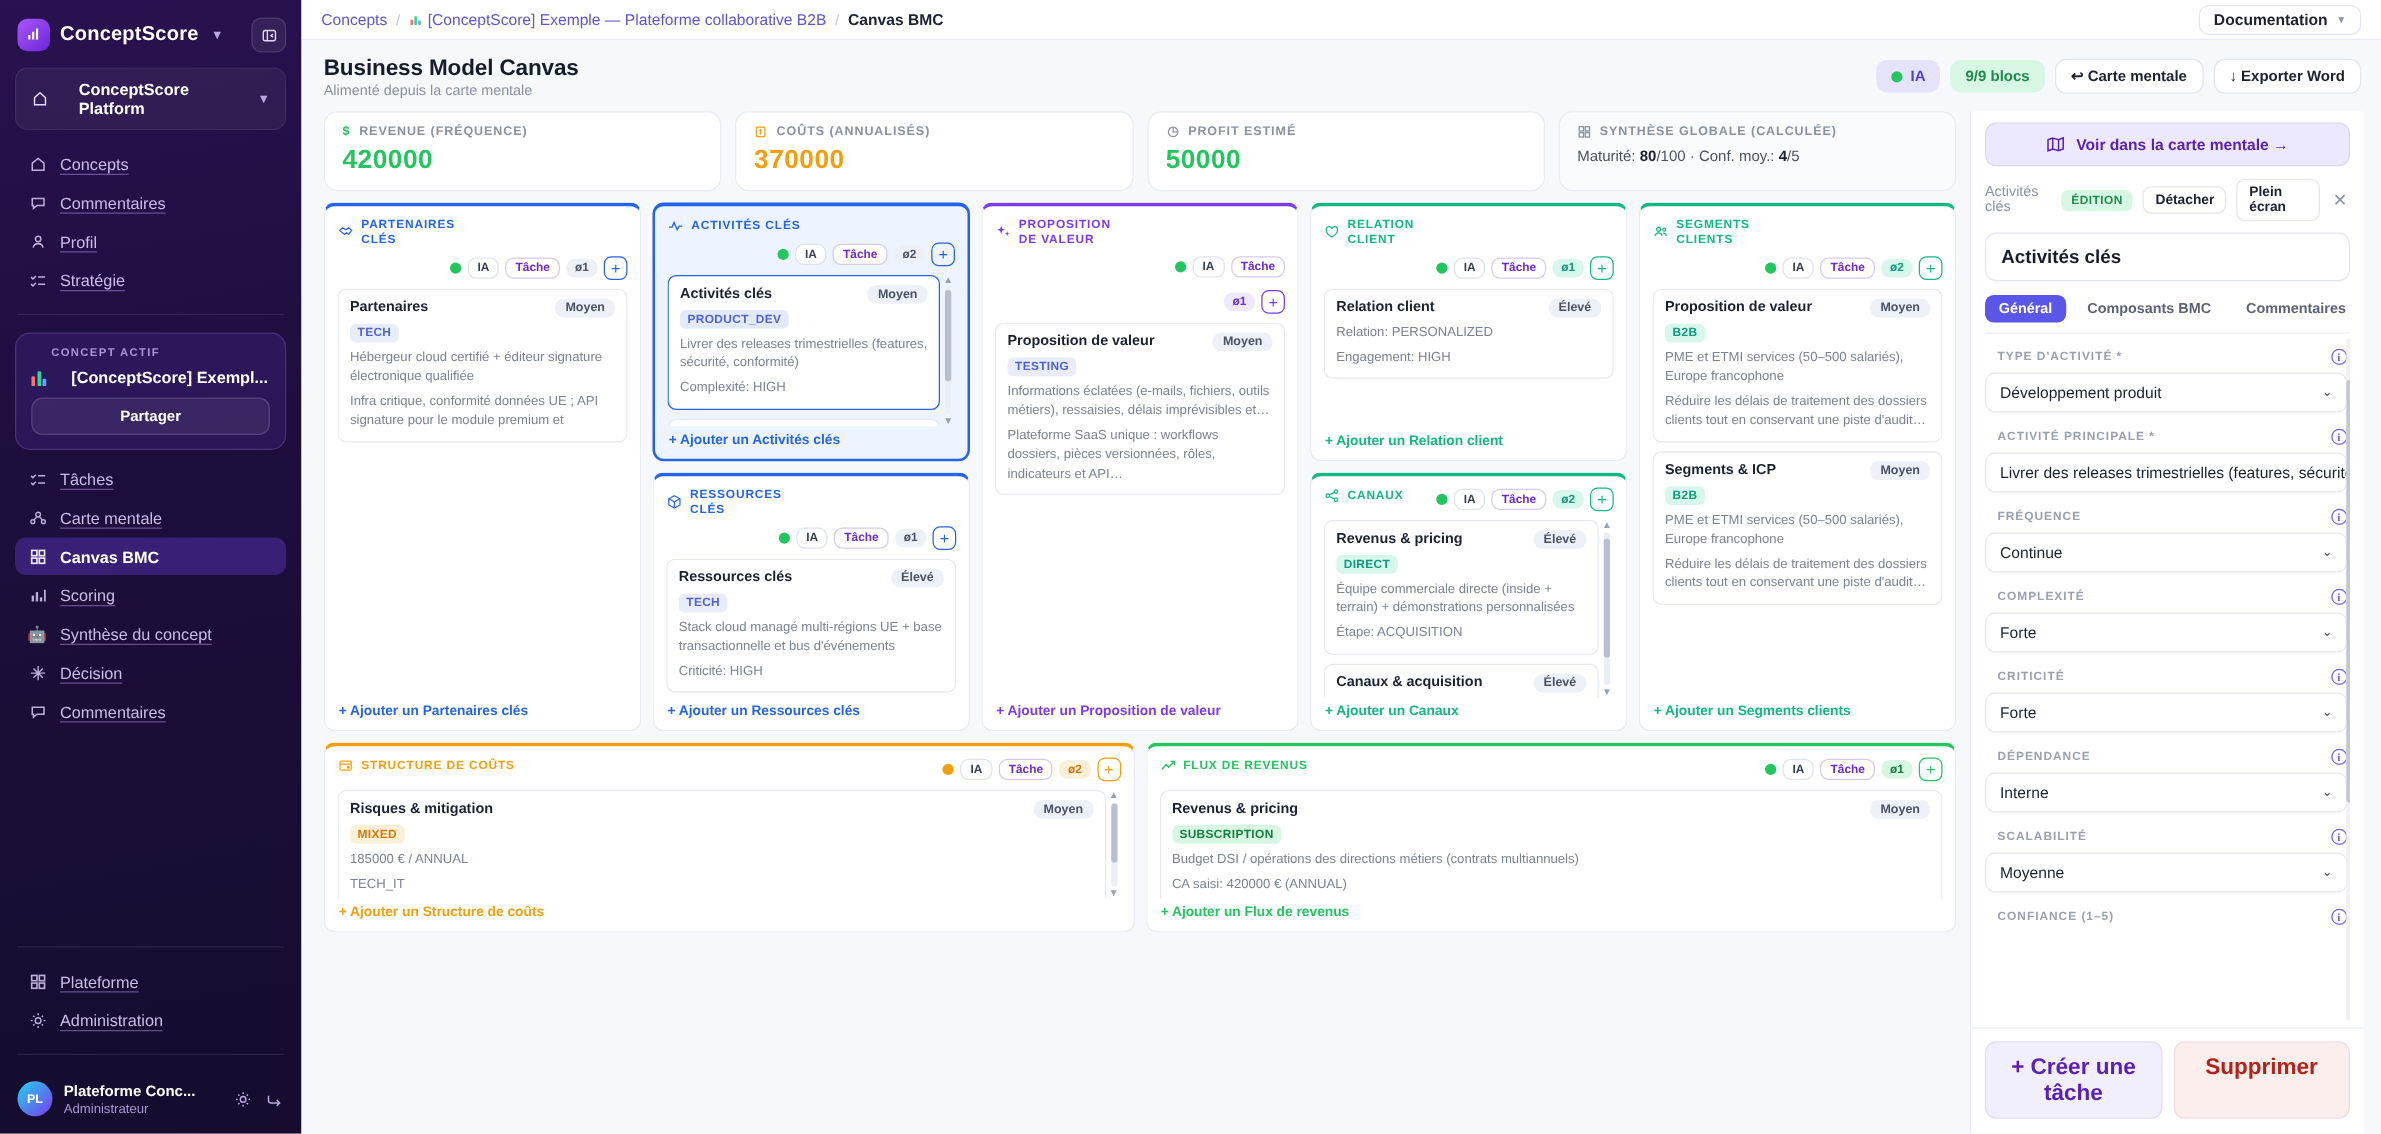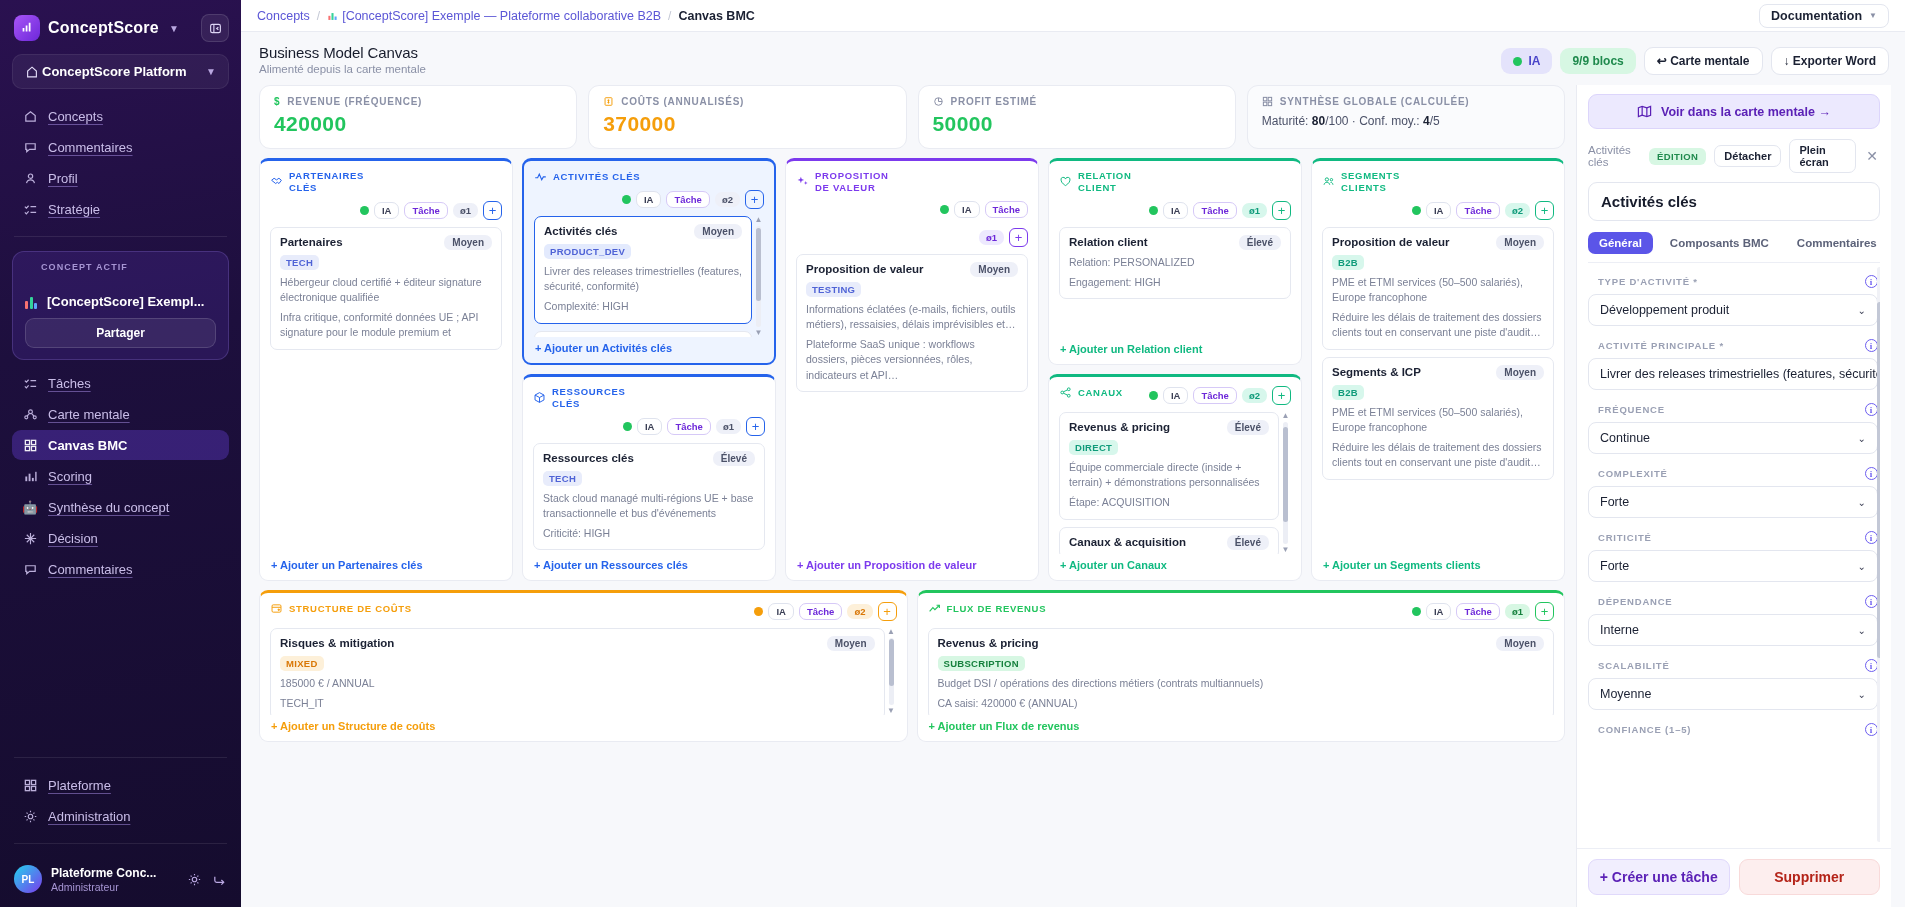--- a/index.html
+++ b/index.html
@@ -28,40 +28,40 @@
   .sb-brand { font-size:16px; font-weight:700; letter-spacing:.2px; color:#fff; }
   .sb-caret { color:#b9a7e0; font-size:10px; margin-left:2px; }
   .sb-collapse {
     margin-left:auto; width:28px;height:28px;border-radius:8px;
     background: rgba(255,255,255,.07); border:1px solid rgba(255,255,255,.12);
     display:flex;align-items:center;justify-content:center; color:#ded5f5; cursor:pointer;
   }
   .sb-platform {
     margin:2px 12px 10px 12px; padding:9px 12px; border-radius:10px;
     background: rgba(255,255,255,.05); border:1px solid rgba(255,255,255,.07);
-    display:flex;align-items:center;gap:3px; font-size:13px; font-weight:700; color:#fff; cursor:pointer;
+    display:flex;align-items:center;gap:24px; font-size:13px; font-weight:700; color:#fff; cursor:pointer;
   }
   .sb-platform .chev { margin-left:auto; color:#b9a7e0; font-size:10px; }
   .nav { padding: 2px 12px; display:flex; flex-direction:column; gap:1px; }
   .nav-item {
     display:flex; align-items:center; gap:10px;
     padding:7px 10px; border-radius:9px; color:#c9bde8; font-size:13px; cursor:pointer;
   }
   .nav-item .lbl { text-decoration: underline; text-decoration-color: rgba(160,135,220,.55); text-underline-offset: 3px; }
   .nav-item.active { background: rgba(124,77,255,.30); color:#fff; font-weight:700; }
   .nav-item.active .lbl { text-decoration:none; }
   .nav-ico { width:16px; height:16px; flex:0 0 16px; display:flex; align-items:center; justify-content:center; opacity:.92; }
   .sb-sep { height:1px; background: rgba(255,255,255,.09); margin:10px 14px; }
 
   .concept-card {
     margin: 4px 12px 6px 12px; padding:10px 12px 11px; border-radius:12px;
     background: rgba(124,77,255,.14); border:1px solid rgba(168,139,250,.22);
   }
   .concept-label { font-size:9px; letter-spacing:1.1px; font-weight:700; color:#a796d4;margin-left:16px; }
-  .concept-name { display:flex; align-items:center; gap:7px; margin-top:22px; font-size:13px; font-weight:700; color:#fff; white-space:nowrap; overflow:hidden; }
+  .concept-name { display:flex; align-items:center; gap:17px; margin-top:7px; font-size:13px; font-weight:700; color:#fff; white-space:nowrap; overflow:hidden; }
   .mini-chart { width:15px;height:15px;flex:0 0 15px; display:flex; align-items:flex-end; gap:1.5px; }
   .mini-chart i { display:block; width:3px; border-radius:1px; }
   .share-btn {
     margin-top:9px; width:100%; padding:7px 0; text-align:center; border-radius:9px;
     background: rgba(255,255,255,.07); border:1px solid rgba(255,255,255,.14);
     font-size:12px; font-weight:700; color:#fff; cursor:pointer;
   }
   .sb-bottom { margin-top:auto; }
   .sb-user { display:flex; align-items:center; gap:9px; padding:11px 14px 14px; }
   .avatar {
@@ -84,21 +84,21 @@
   .crumb.current { color:#1b2133; font-weight:700; cursor:default; }
   .crumb-ico { display:inline-flex; vertical-align:-2px; margin-right:4px; }
   .doc-btn {
     margin-left:auto; display:flex; align-items:center; gap:7px;
     border:1px solid #e3e6ef; background:#fff; border-radius:8px; padding:4px 11px;
     font-size:12.5px; font-weight:700; color:#1b2133; cursor:pointer;
   }
   .doc-btn .tri { font-size:8px; color:#8a90a6; }
 
   .pagehead { display:flex; align-items:flex-start; padding:12px 16px 10px 18px; background:#f7f8fb; }
-  .page-title { font-size:15px; font-weight:400; color:#171c2c; letter-spacing:-.1px; }
+  .page-title { font-size:18px; font-weight:700; color:#171c2c; letter-spacing:-.1px; }
   .page-sub { font-size:11.5px; color:#8a90a6; margin-top:2px; }
   .head-actions { margin-left:auto; display:flex; align-items:center; gap:8px; padding-top:3px; }
   .pill {
     display:flex; align-items:center; gap:6px; border-radius:9px;
     padding:6px 12px; font-size:12px; font-weight:700; cursor:pointer; white-space:nowrap;
   }
   .pill.ia { background:#e4e3fb; color:#4b45c9; }
   .pill.blocs { background:#d7f7e3; color:#1f8a4d; }
   .pill.ghost { background:#fff; border:1px solid #e3e6ef; color:#1b2133; }
   .dot-green { width:9px;height:9px;border-radius:50%; background:#22c55e; display:block; }
@@ -182,21 +182,21 @@
     margin-left:auto; width:13px;height:13px;border-radius:50%;
     border:1.3px solid #6d5ef0; color:#6d5ef0; font-size:9px; font-weight:700;
     display:flex; align-items:center; justify-content:center; cursor:pointer; font-family:"Liberation Serif", serif;
   }
   .ctrl {
     border:1px solid #e3e6ef; border-radius:8px; padding:8px 11px; font-size:12.5px; color:#1b2133;
     display:flex; align-items:center; background:#fff; white-space:nowrap; overflow:hidden;
   }
   .ctrl .chev { margin-left:auto; color:#3b3f55; font-size:10px; padding-left:8px; }
   .insp-foot { border-top:1px solid #eceef5; padding:10px 11px 12px; display:flex; gap:9px; }
-  .foot-btn { flex:1 1 0; text-align:center; border-radius:9px; padding:9px 0; font-size:14px; font-weight:700; cursor:pointer; }
+  .foot-btn { flex:1 1 0; text-align:center; border-radius:9px; padding:9px 0; font-size:18px; font-weight:700; cursor:pointer; }
   .foot-btn.create { background:#f1eefe; border:1px solid #e0d9fb; color:#5b21b6; }
   .foot-btn.del { background:#fdeeee; border:1px solid #f8dada; color:#b42318; }
   .insp-scroll { position:absolute; right:-2px; top:4px; bottom:6px; width:5px; background:#f0f1f6; border-radius:3px; }
   .insp-scroll i { position:absolute; left:0; top:6%; width:5px; height:62%; background:#c3c8d6; border-radius:3px; display:block; }
   svg { display:block; }
 </style>
 </head>
 <body>
 
 <div class="app">

